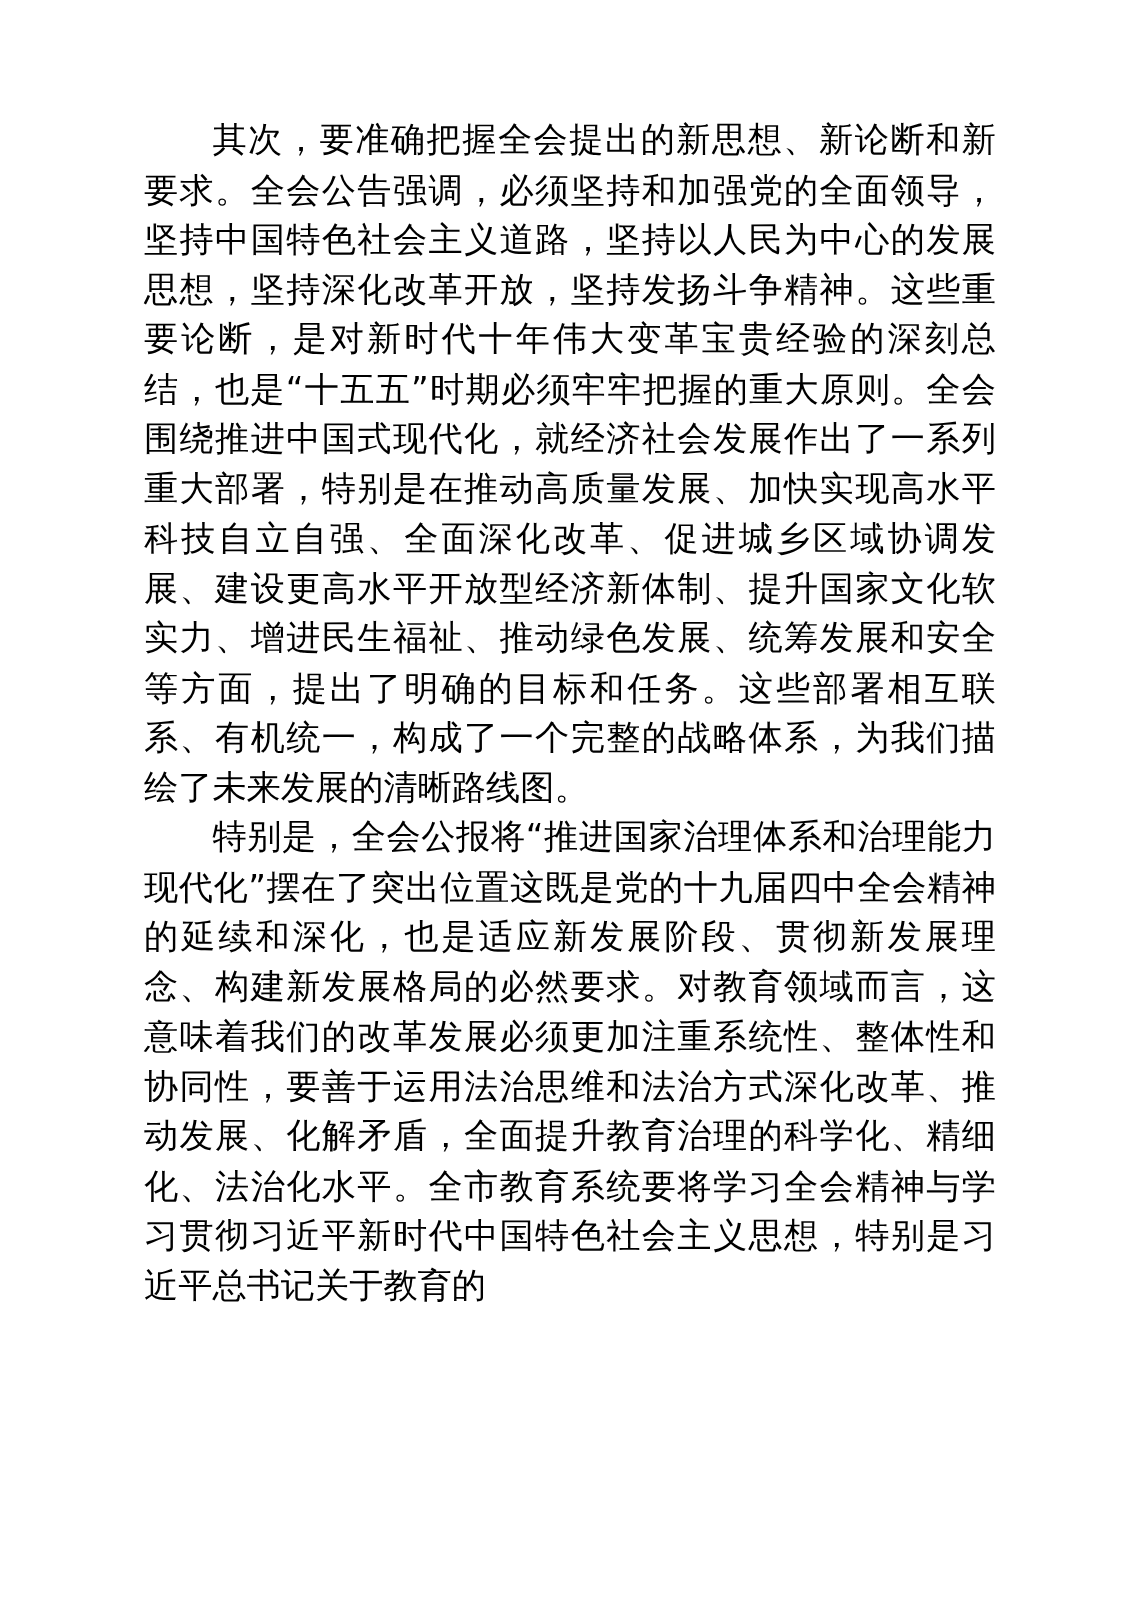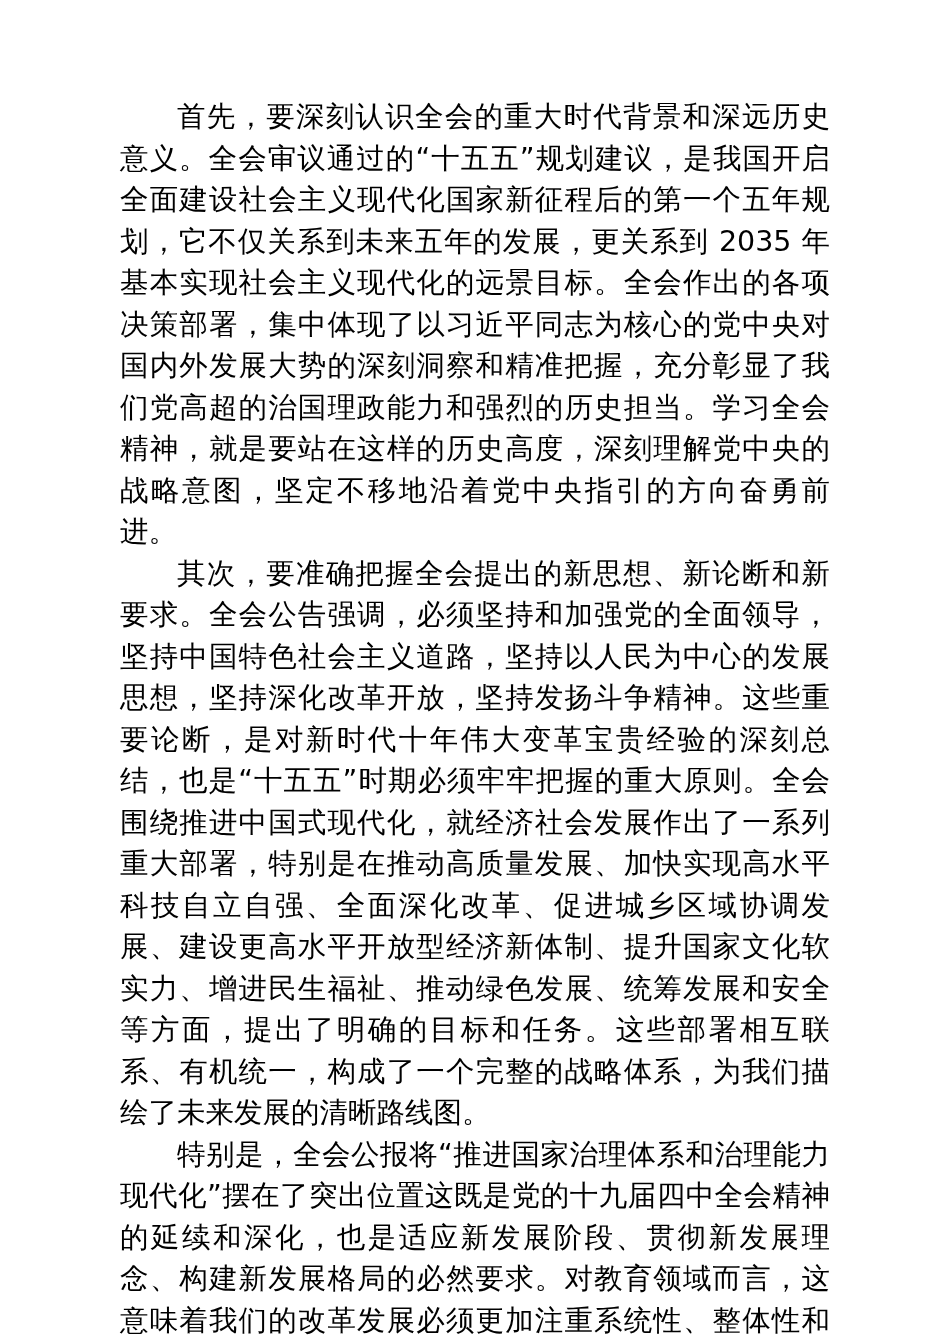--- a/index.html
+++ b/index.html
@@ -35,17 +35,16 @@
     text-align: justify;
     text-justify: inter-ideograph;
     word-break: break-all;
   }
 </style>
 </head>
 <body>
 
 <div class="page">
   <div class="doc-body">
-    <p class="para">首先，要深刻认识全会的重大时代背景和深远历史意义。全会审议通过的“十五五”规划建议，是我国开启全面建设社会主义现代化国家新征程后的第一个五年规划，它不仅关系到未来五年的发展，更关系到 2035 年基本实现社会主义现代化的远景目标。全会作出的各项决策部署，集中体现了以习近平同志为核心的党中央对国内外发展大势的深刻洞察和精准把握，充分彰显了我们党高超的治国理政能力和强烈的历史担当。学习全会精神，就是要站在这样的历史高度，深刻理解党中央的战略意图，坚定不移地沿着党中央指引的方向奋勇前进。</p>
     <p class="para">其次，要准确把握全会提出的新思想、新论断和新要求。全会公告强调，必须坚持和加强党的全面领导，坚持中国特色社会主义道路，坚持以人民为中心的发展思想，坚持深化改革开放，坚持发扬斗争精神。这些重要论断，是对新时代十年伟大变革宝贵经验的深刻总结，也是“十五五”时期必须牢牢把握的重大原则。全会围绕推进中国式现代化，就经济社会发展作出了一系列重大部署，特别是在推动高质量发展、加快实现高水平科技自立自强、全面深化改革、促进城乡区域协调发展、建设更高水平开放型经济新体制、提升国家文化软实力、增进民生福祉、推动绿色发展、统筹发展和安全等方面，提出了明确的目标和任务。这些部署相互联系、有机统一，构成了一个完整的战略体系，为我们描绘了未来发展的清晰路线图。</p>
     <p class="para">特别是，全会公报将“推进国家治理体系和治理能力现代化”摆在了突出位置这既是党的十九届四中全会精神的延续和深化，也是适应新发展阶段、贯彻新发展理念、构建新发展格局的必然要求。对教育领域而言，这意味着我们的改革发展必须更加注重系统性、整体性和协同性，要善于运用法治思维和法治方式深化改革、推动发展、化解矛盾，全面提升教育治理的科学化、精细化、法治化水平。全市教育系统要将学习全会精神与学习贯彻习近平新时代中国特色社会主义思想，特别是习近平总书记关于教育的</p>
   </div>
 </div>
 
 </body></html>

